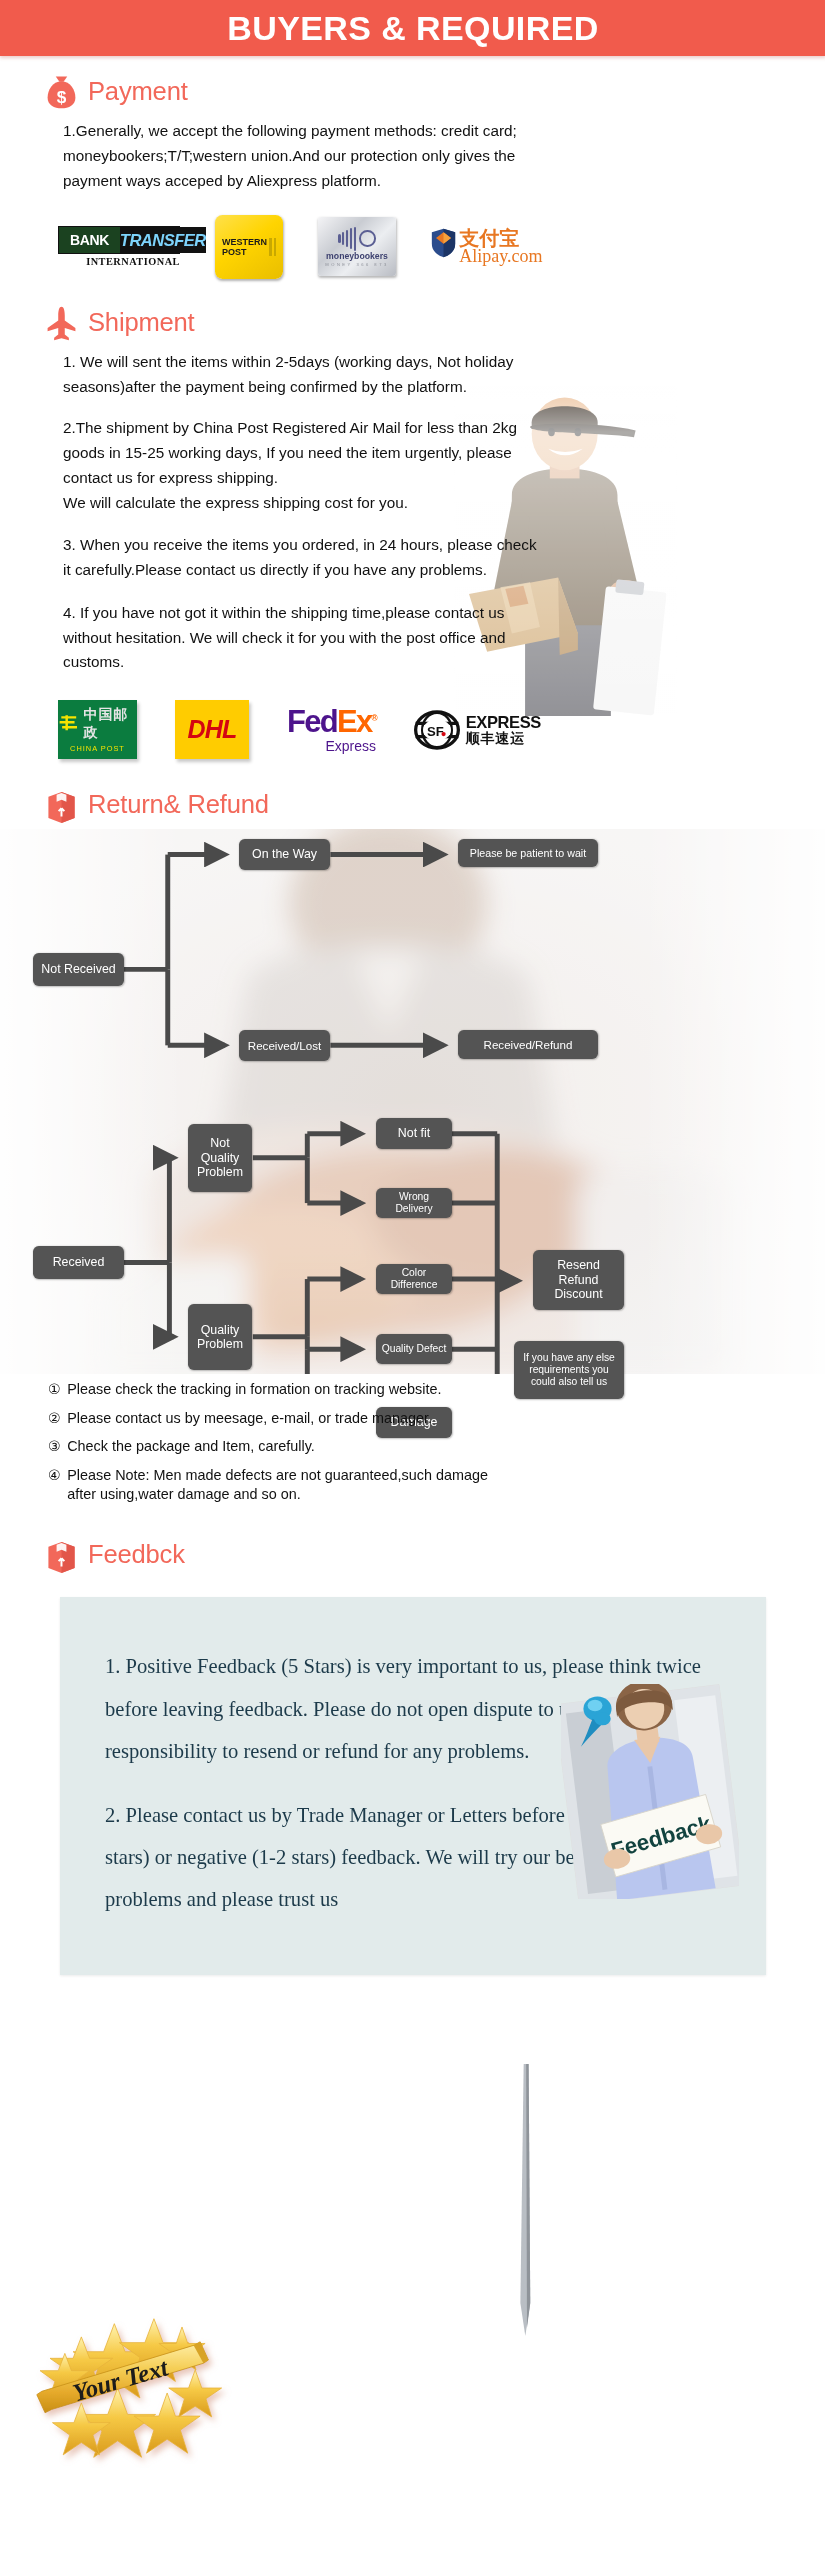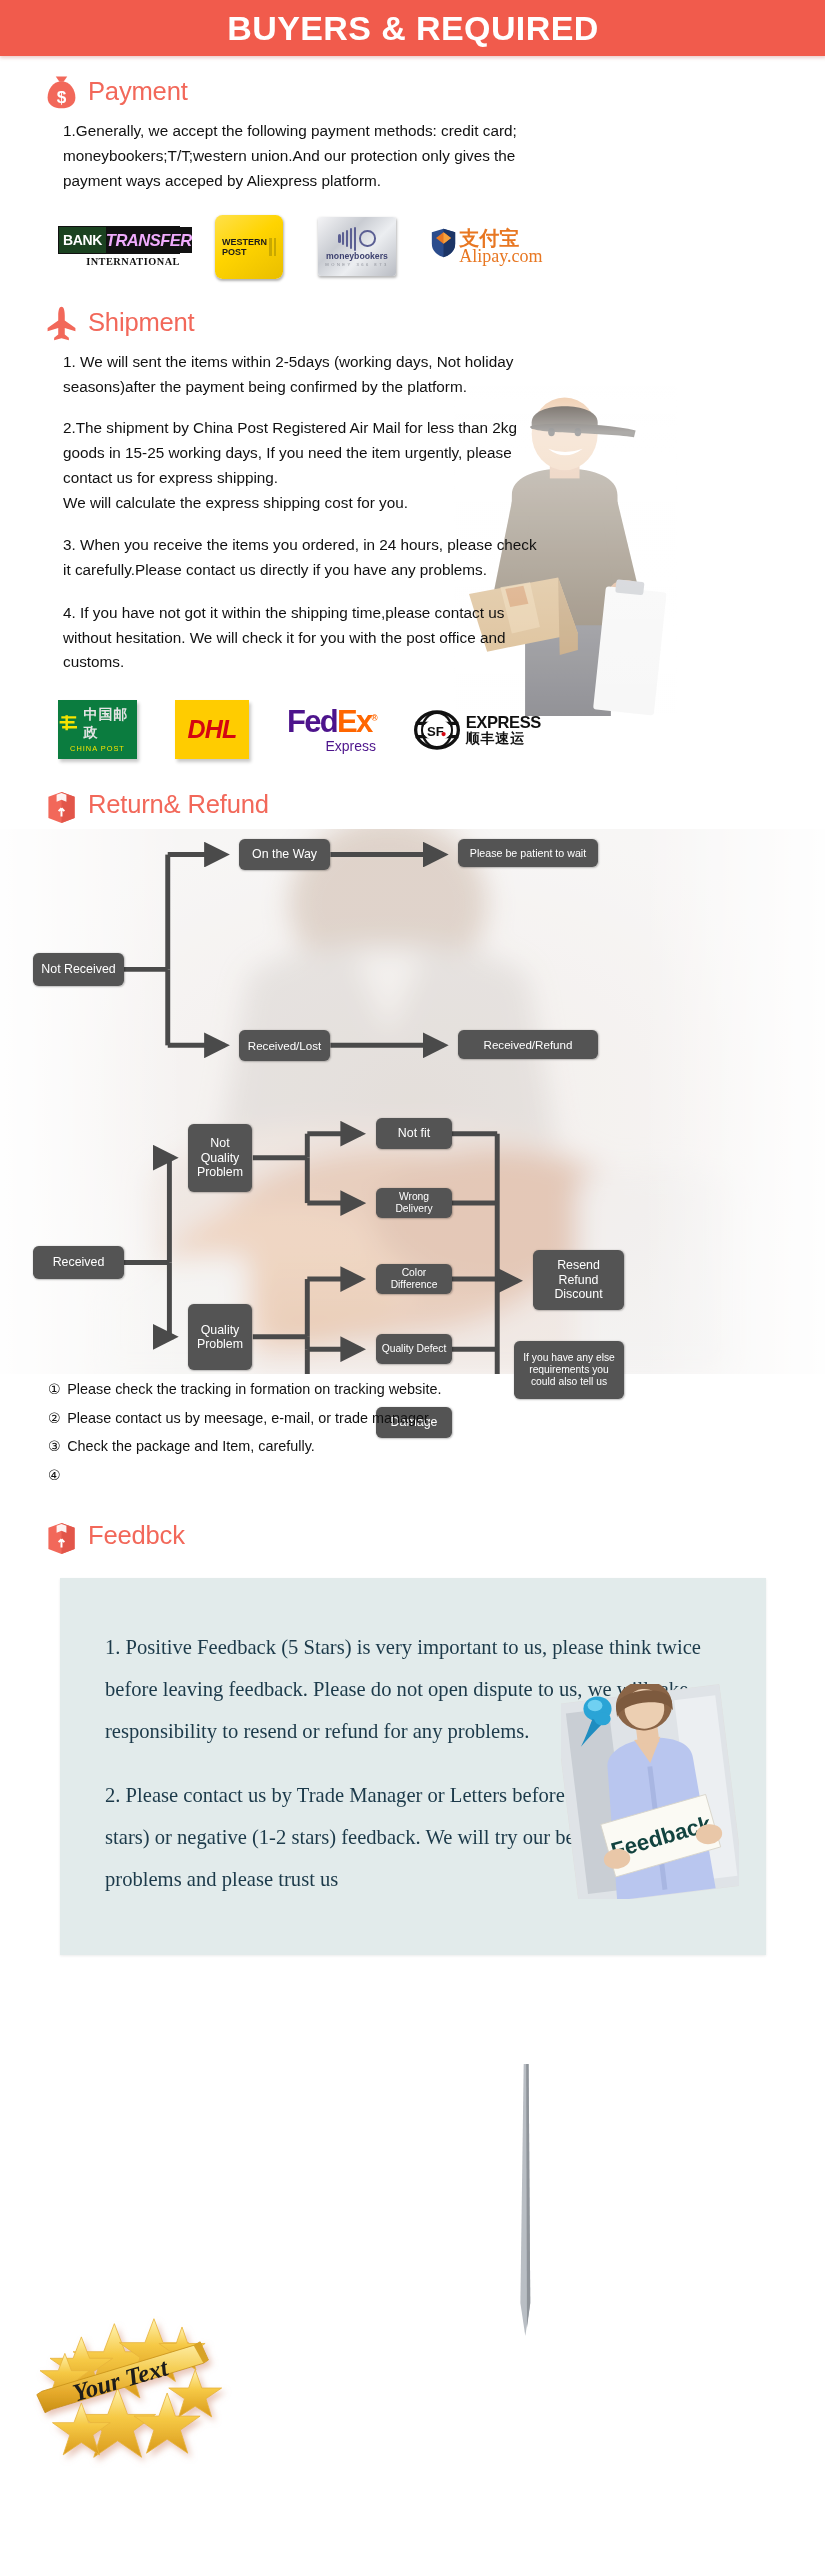--- a/index.html
+++ b/index.html
@@ -65,23 +65,23 @@
     padding-left: 58px;
     gap: 35px;
     margin-top: 21.5px;
   }
 
   
   .lg-bank { width: 122px; }
   .lg-bank .bt-top { display: flex; height: 28px; align-items: stretch;
     border: 0.8px solid #111; width: 122px; }
   .lg-bank .bt-bank { background: #1b4220; color: #ffffff; font-weight: bold;
-    font-size: 14px; display: flex; align-items: center; padding: 0 4px;
+    font-size: 14px; display: flex; align-items: center; padding: 0 11px;
     font-family: "Liberation Sans", sans-serif; letter-spacing: -0.4px; }
-  .lg-bank .bt-transfer { background: #111; color: #f0abfc; font-weight: bold;
+  .lg-bank .bt-transfer { background: #111; color: #7dd3fc; font-weight: bold;
     font-size: 16.5px; font-style: italic; display: flex; align-items: center;
     justify-content: center; flex: 1; letter-spacing: -0.5px;
     font-family: "Liberation Sans", sans-serif; }
   .lg-bank .bt-intl { text-align: right; font-size: 10.3px; font-weight: bold;
     letter-spacing: 0.5px; color: #111; margin-top: 1.7px;
     font-family: "Liberation Serif", serif; }
 
   
   .lg-wu { width: 68px; height: 64px; border-radius: 7.4px;
     background: linear-gradient(145deg,#FFE14C 0%, #FFD400 45%, #E9BE00 100%);
@@ -553,20 +553,22 @@
     <li>
       <span class="marker">②</span>
       <span class="txt">Please contact us by meesage, e-mail, or trade manager.</span>
     </li>
     <li>
       <span class="marker">③</span>
       <span class="txt">Check the package and Item, carefully.</span>
     </li>
     <li>
       <span class="marker">④</span>
+      <span class="txt">Please Note: Men made defects  are not guaranteed,such damage
+    after using,water damage and so on.</span>
     </li>
   </ul>
 
 <div class="section-head" style="margin-top:33px">
   <span class="head-icon">
     <svg viewBox="0 0 40 44" width="33" height="36">
       <path d="M4 12 L20 6 L36 12 L36 38 L20 44 L4 38 Z" fill="#F2685A"></path>
       <path d="M20 6 L36 12 L36 38 L20 44 Z" fill="#E2564A"></path>
       <path d="M14 9.6 L14 18 L20 15.5 L26 18 L26 9.6 L20 7.4 Z" fill="#ffffff" opacity=".92"></path>
       <path d="M20 36 L20 26 M20 26 L16.5 29.5 M20 26 L23.5 29.5" stroke="#ffffff" stroke-width="2.4" fill="none"></path>

